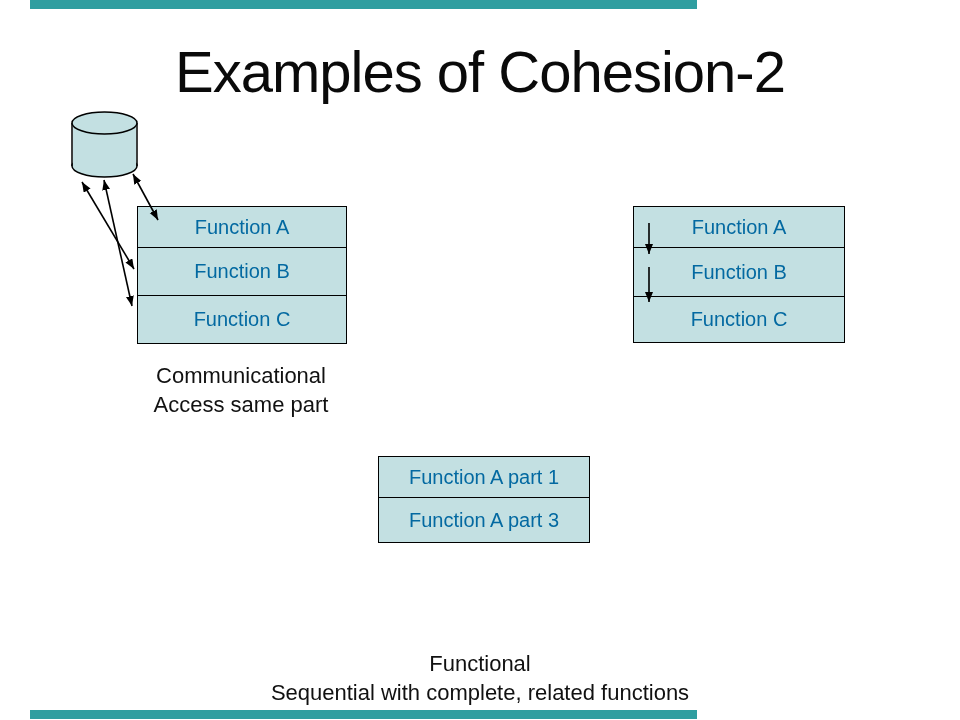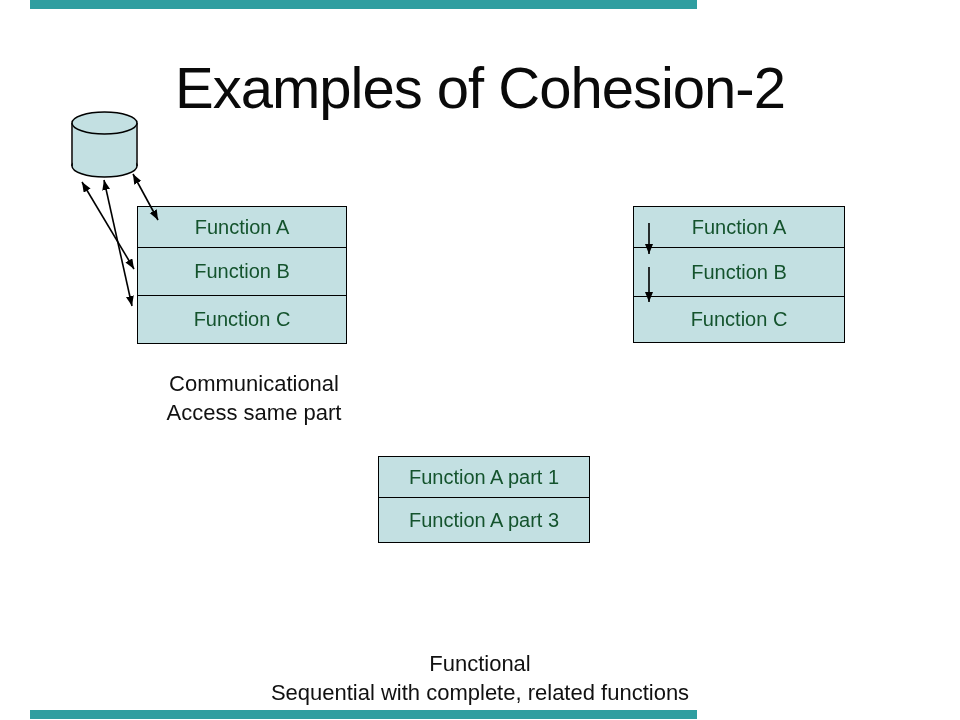--- a/index.html
+++ b/index.html
@@ -4,46 +4,46 @@
 <style>
   html,body { margin:0; padding:0; background:#ffffff; }
   .slide {
     position:relative; width:960px; height:720px; overflow:hidden;
     background:#ffffff; font-family:"Liberation Sans", sans-serif; color:#0d0d0d;
   }
   .accent-bar { position:absolute; left:30px; width:667px; height:9px; background:#2f9ea0; }
   .accent-bar.top { top:0; }
   .accent-bar.bottom { top:710px; }
   .title {
-    position:absolute; top:54px; left:0; width:960px;
+    position:absolute; top:38px; left:0; width:960px;
     text-align:center; font-size:58px; letter-spacing:-1px;
     color:#0a0a0a; white-space:nowrap;
   }
   .stack { position:absolute; border:1.5px solid #000; background:#c3e0e2; }
   .stack .row {
     display:flex; align-items:center; justify-content:center;
-    font-size:20px; color:#14532d; box-sizing:border-box;
+    font-size:20px; color:#0369a1; box-sizing:border-box;
   }
   .stack .row + .row { border-top:1.5px solid #000;text-align:right; }
   .stack-left  { left:137px; top:206px; width:208px; }
   .stack-right { left:633px; top:206px; width:210px; }
   .stack-bottom{ left:378px; top:456px; width:210px; }
   .stack-left  .row:nth-child(1){ height:40px; }
   .stack-left  .row:nth-child(2){ height:48px; }
   .stack-left  .row:nth-child(3){ height:48px; }
   .stack-right .row:nth-child(1){ height:40px; }
   .stack-right .row:nth-child(2){ height:49px; }
   .stack-right .row:nth-child(3){ height:46px; }
   .stack-bottom .row:nth-child(1){ height:40px; }
   .stack-bottom .row:nth-child(2){ height:45px; }
   .stack-bottom .row:nth-child(3){ height:53px; }
   .caption {
     position:absolute; text-align:center; font-size:22px; line-height:29px; color:#111;
   }
-  .caption-left  { left:54px;  top:361px; width:400px;margin-top:8px; }
+  .caption-left  { left:41px;  top:361px; width:400px; }
   .caption-right { left:538px; top:361px; width:400px; }
   .caption-bottom{ left:230px; top:649px; width:500px; }
   .overlay { position:absolute; left:0; top:0; width:960px; height:720px; pointer-events:none; }
 </style>
 </head>
 <body>
 
 <div class="slide">
 
   <div class="accent-bar top"></div>

